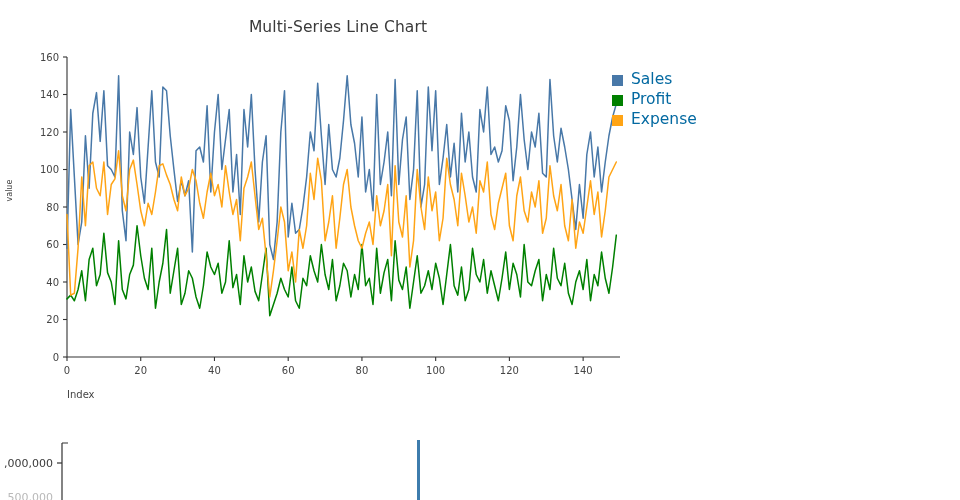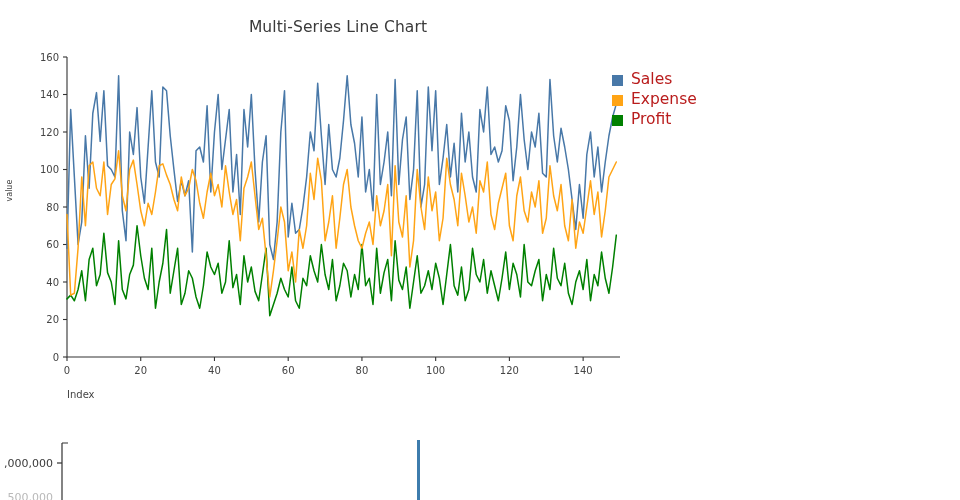--- a/index.html
+++ b/index.html
@@ -56,21 +56,21 @@
     margin-bottom: 0px;
   }
   .legend-swatch {
     width: 11px;
     height: 11px;
     margin-right: 8px;
     flex: 0 0 auto;
   }
   .legend-label {
     font-size: 15.5px;
-    color: #b91c1c;
+    color: #0369a1;
     line-height: 1;
   }
   #ylabel-main {
     position: absolute;
     left: 2px;
     top: 190px;
     width: 14px;
     font-size: 8px;
     color: #444444;
     transform: rotate(-90deg);
@@ -170,26 +170,26 @@
 
     <div id="ylabel-main">value</div>
     <div id="xlabel-main">Index</div>
 
     <div id="legend">
         <div class="legend-row">
           <span class="legend-swatch" style="background: rgb(72, 120, 168);"></span>
           <span class="legend-label">Sales</span>
         </div>
         <div class="legend-row">
+          <span class="legend-swatch" style="background: rgb(0, 128, 0);"></span>
+          <span class="legend-label">Profit</span>
+        </div>
+        <div class="legend-row">
           <span class="legend-swatch" style="background: rgb(255, 164, 21);"></span>
           <span class="legend-label">Expense</span>
-        </div>
-        <div class="legend-row">
-          <span class="legend-swatch" style="background: rgb(0, 128, 0);"></span>
-          <span class="legend-label">Profit</span>
         </div>
       </div>
   </div>
 
   <div id="bottom-figure">
     <svg id="bottom-svg" width="960" height="85">
         <path d="M 68 28 L 62 28 M 62 28 L 62 85" fill="none" stroke="#333333" stroke-width="1.2"></path>
         <line x1="57" y1="48" x2="62" y2="48" stroke="#333333" stroke-width="1.2"></line>
         <text x="53" y="52" text-anchor="end" class="tick-text-clip">,000,000</text>
         <text x="53" y="86" text-anchor="end" class="tick-text-faint">500,000</text>

